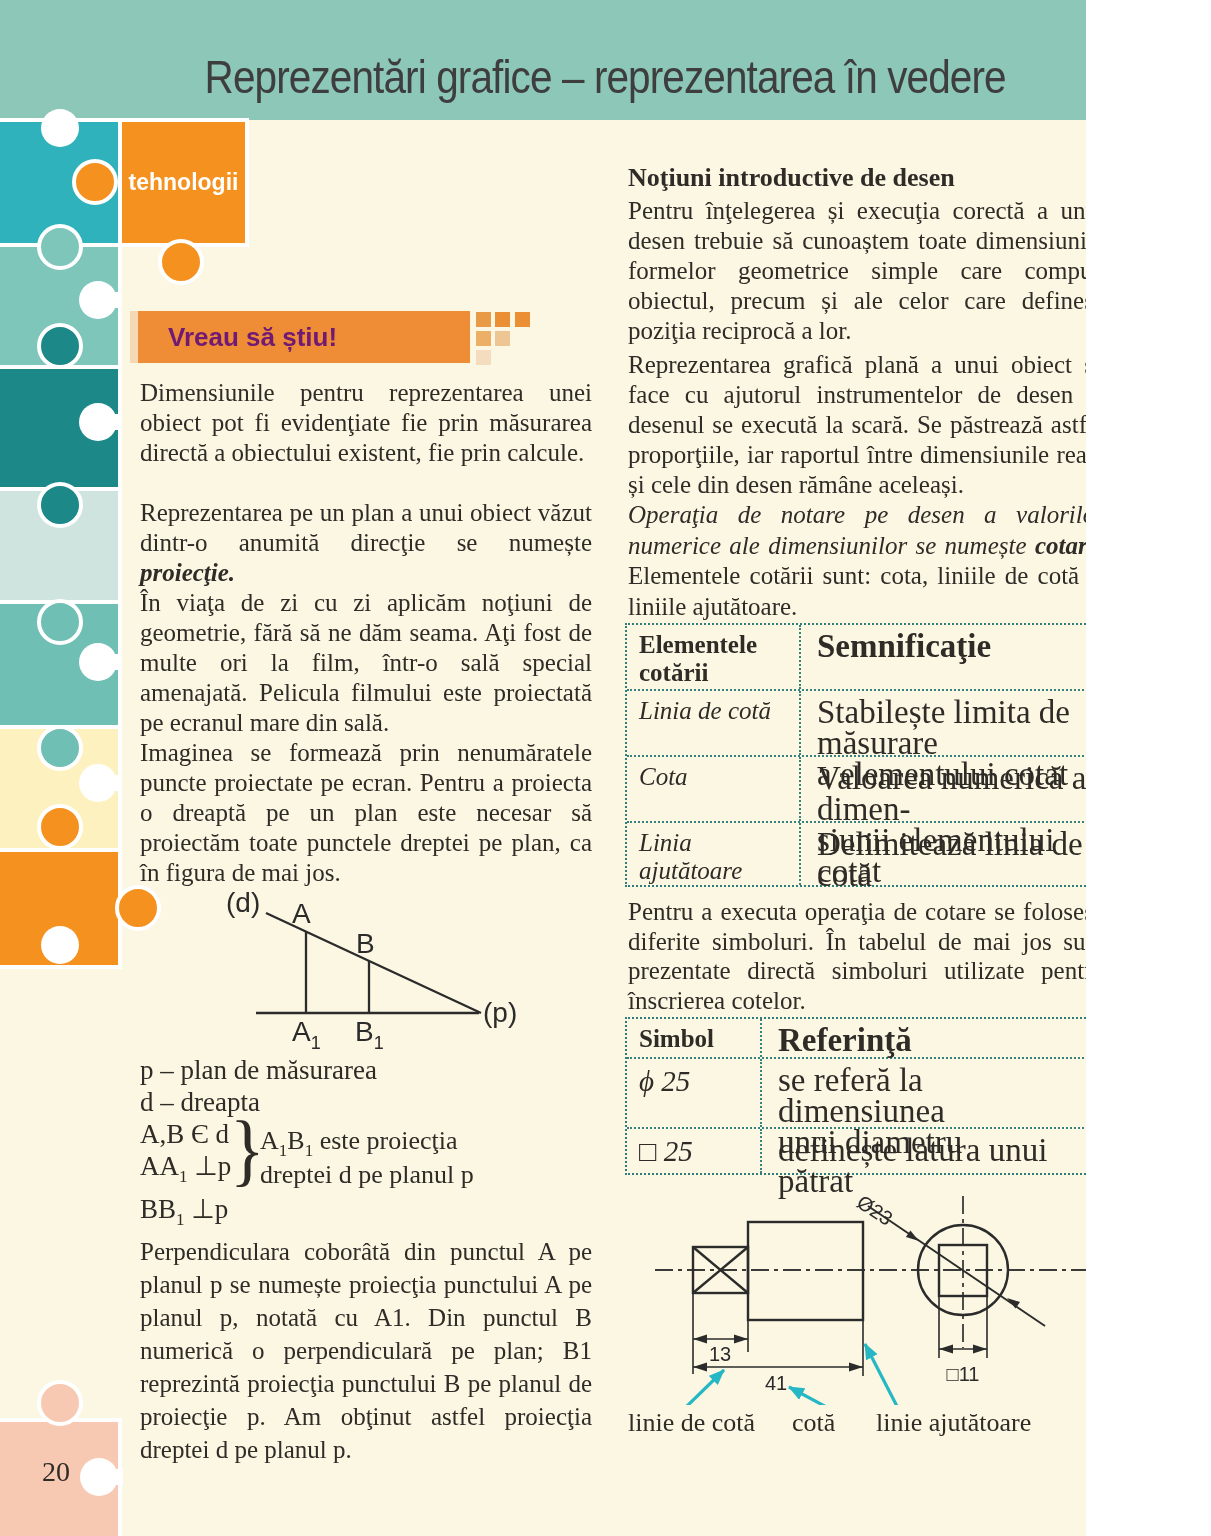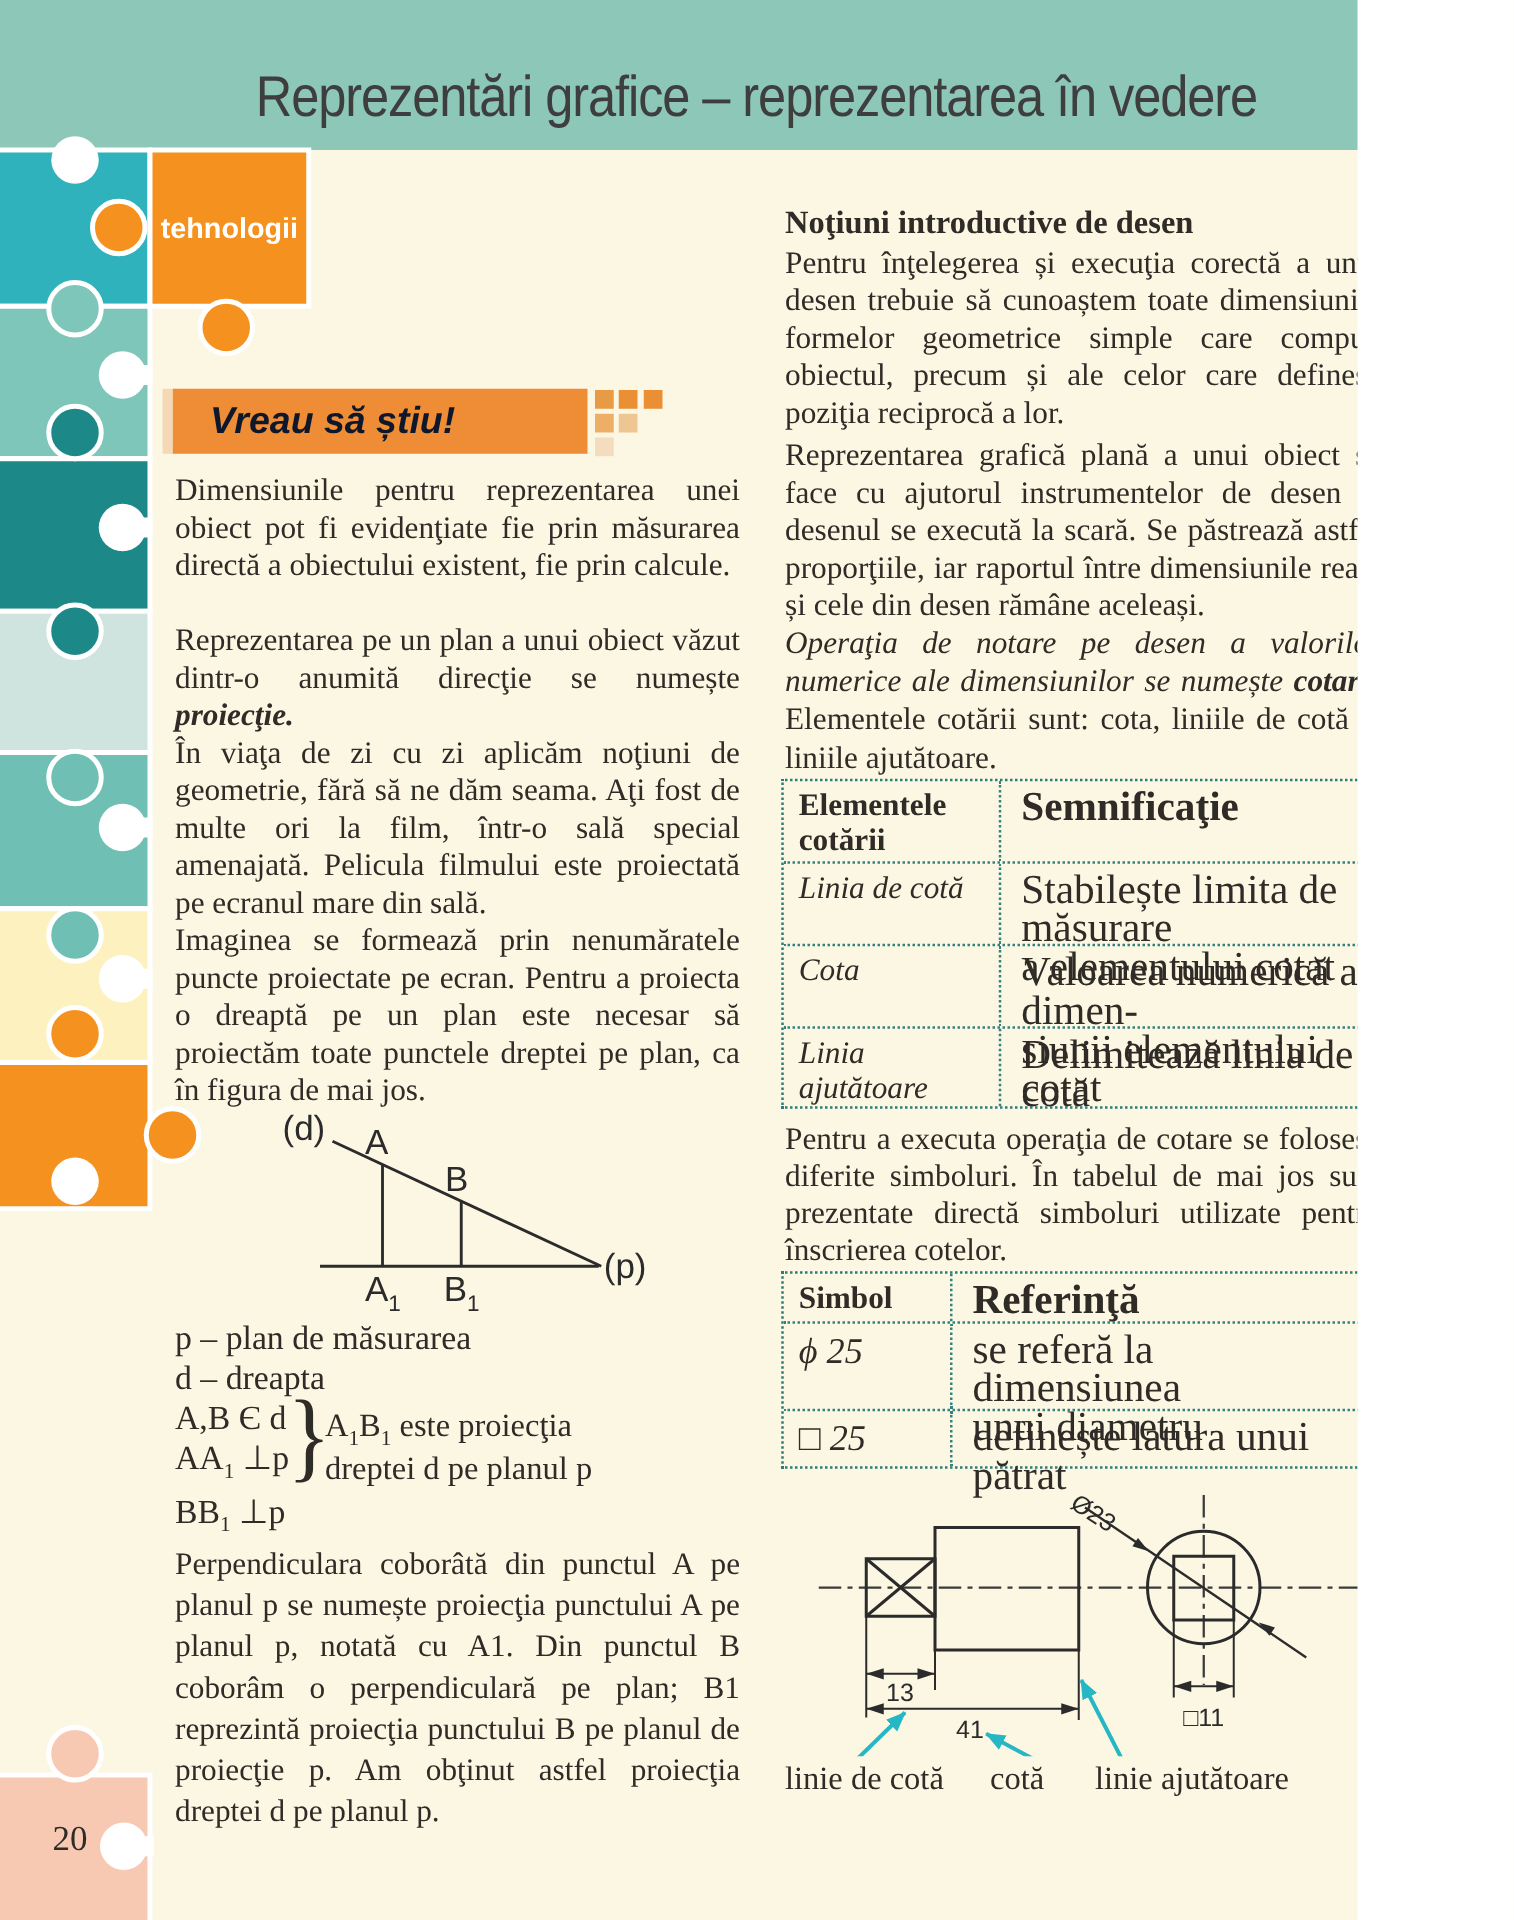--- a/index.html
+++ b/index.html
@@ -16,21 +16,21 @@
   .knob{position:absolute;width:38px;height:38px;border-radius:50%;border:4px solid #fff;z-index:3;}
   .socket{position:absolute;width:38px;height:38px;border-radius:50%;background:#fff;z-index:4;}
   .socket-open{position:absolute;width:24px;height:16px;background:#fff;z-index:4;}
   .tag-tehnologii{position:absolute;left:122px;top:122px;width:123px;height:121px;background:#f5921f;
         box-shadow:0 0 0 4px #fff;z-index:2;display:flex;align-items:center;justify-content:center;
         font-family:"Liberation Sans",sans-serif;font-weight:bold;font-size:23px;color:#fff;}
   
   .banner{position:absolute;left:138px;top:311px;width:332px;height:52px;background:#ee8d35;}
   .banner-strip{position:absolute;left:-8px;top:0;width:8px;height:52px;background:#f5d9b6;}
   .banner-text{position:absolute;left:30px;top:0;height:52px;line-height:52px;
-        font-family:"Liberation Sans",sans-serif;font-weight:bold;font-size:30px;color:#0f172a;font-style:italic;}
+        font-family:"Liberation Sans",sans-serif;font-weight:bold;font-size:26px;color:#701a75;}
   .sq{position:absolute;width:15px;height:15px;}
   
   .para{position:absolute;left:140px;width:452px;text-align:justify;font-size:25px;line-height:30px;}
   .rpara{position:absolute;left:628px;width:477px;text-align:justify;font-size:25px;line-height:30px;}
   .bolditalic{font-weight:bold;font-style:italic;}
   .italic{font-style:italic;}
   .rheading{position:absolute;left:628px;top:163px;width:477px;font-weight:bold;font-size:26px;}
   
   .defs{position:absolute;left:140px;top:1054px;width:180px;font-size:27px;line-height:32px;}
   .sub{font-size:17px;vertical-align:-7px;}
@@ -149,21 +149,21 @@
     <div><span>AA</span><span class="sub">1</span><span> ⊥p</span></div>
     <div><span>BB</span><span class="sub">1</span><span> ⊥p</span></div>
   </div>
   <div class="brace">}</div>
   <div class="defresult" style="top:1126px;">
     <span>A</span><span class="sub">1</span><span>B</span><span class="sub">1</span><span> este proiecţia</span>
   </div>
   <div class="defresult" style="top:1160px;">dreptei d pe planul p</div>
 
   <div class="para" style="top:1235px;line-height:33px;">
-    <span>Perpendiculara coborâtă din punctul A pe planul p se numește proiecţia punctului A pe planul p, notată cu A1. Din punctul B coborâm o perpendiculară pe plan; B1 reprezintă proiecţia punctului B pe planul de proiecţie p. Am obţinut astfel proiecţia dreptei d pe planul p.</span>
+    <span>Perpendiculara coborâtă din punctul A pe planul p se numește proiecţia punctului A pe planul p, notată cu A1. Din punctul B numerică o perpendiculară pe plan; B1 reprezintă proiecţia punctului B pe planul de proiecţie p. Am obţinut astfel proiecţia dreptei d pe planul p.</span>
   </div>
 
   <div class="rheading">Noţiuni introductive de desen</div>
   <div class="rpara" style="top:196px;">
     <span>Pentru înţelegerea și execuţia corectă a unui desen trebuie să cunoaștem toate dimensiunile formelor geometrice simple care compun obiectul, precum și ale celor care definesc poziţia reciprocă a lor.</span>
   </div>
   <div class="rpara" style="top:350px;">
     <span>Reprezentarea grafică plană a unui obiect se face cu ajutorul instrumentelor de desen și desenul se execută la scară. Se păstrează astfel proporţiile, iar raportul între dimensiunile reale și cele din desen rămâne aceleași.</span>
   </div>
   <div class="rpara" style="top:500px;line-height:30.5px;">

